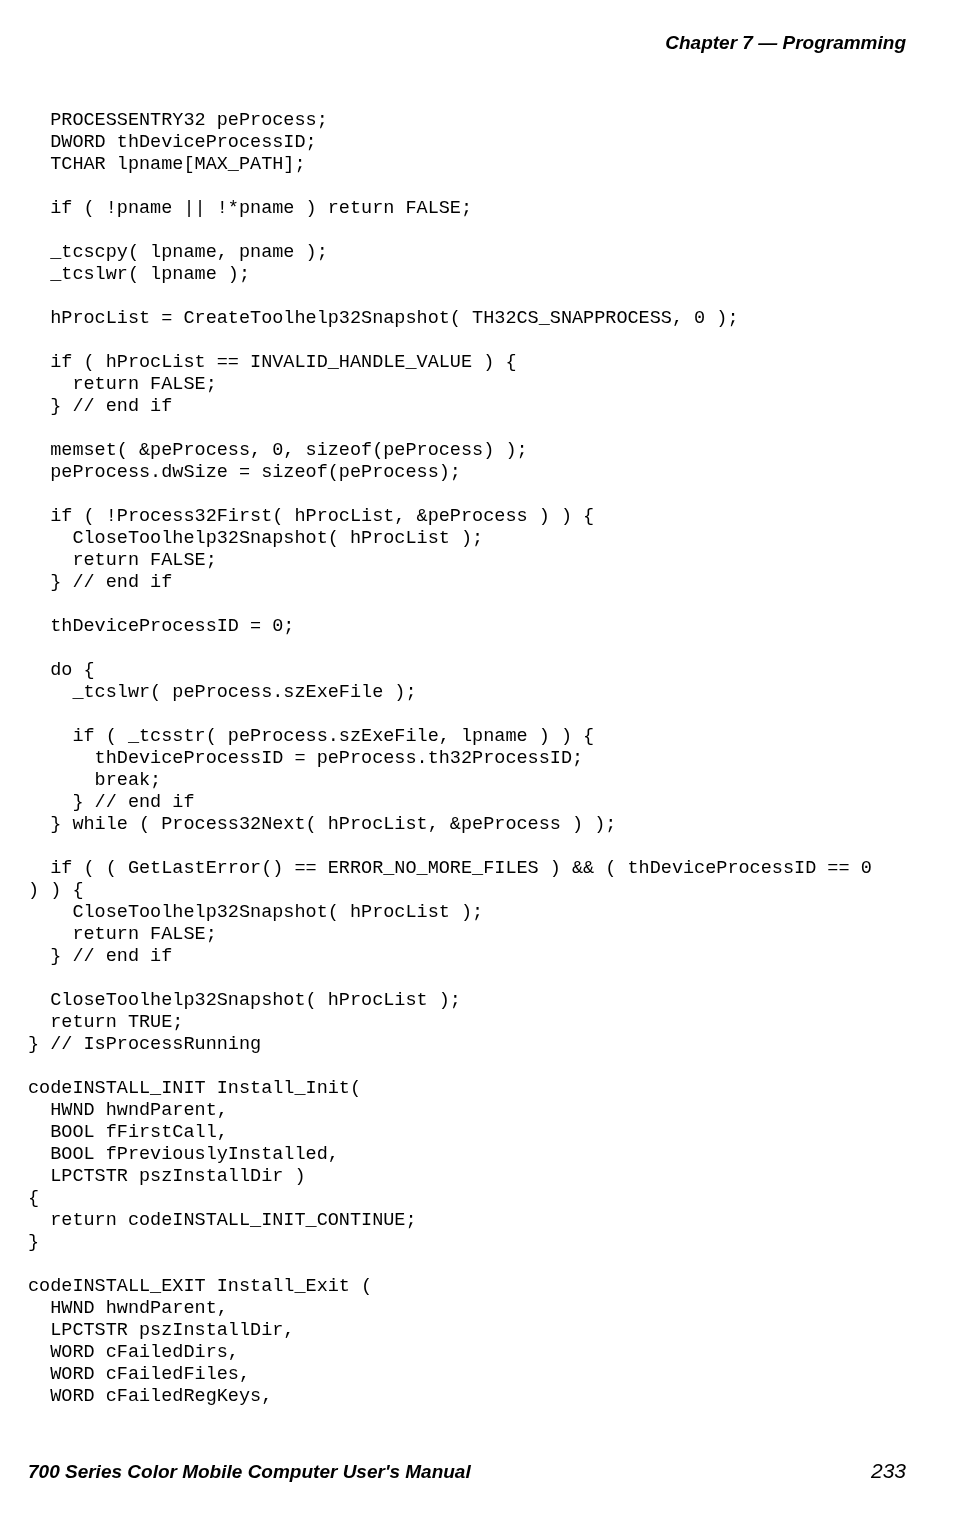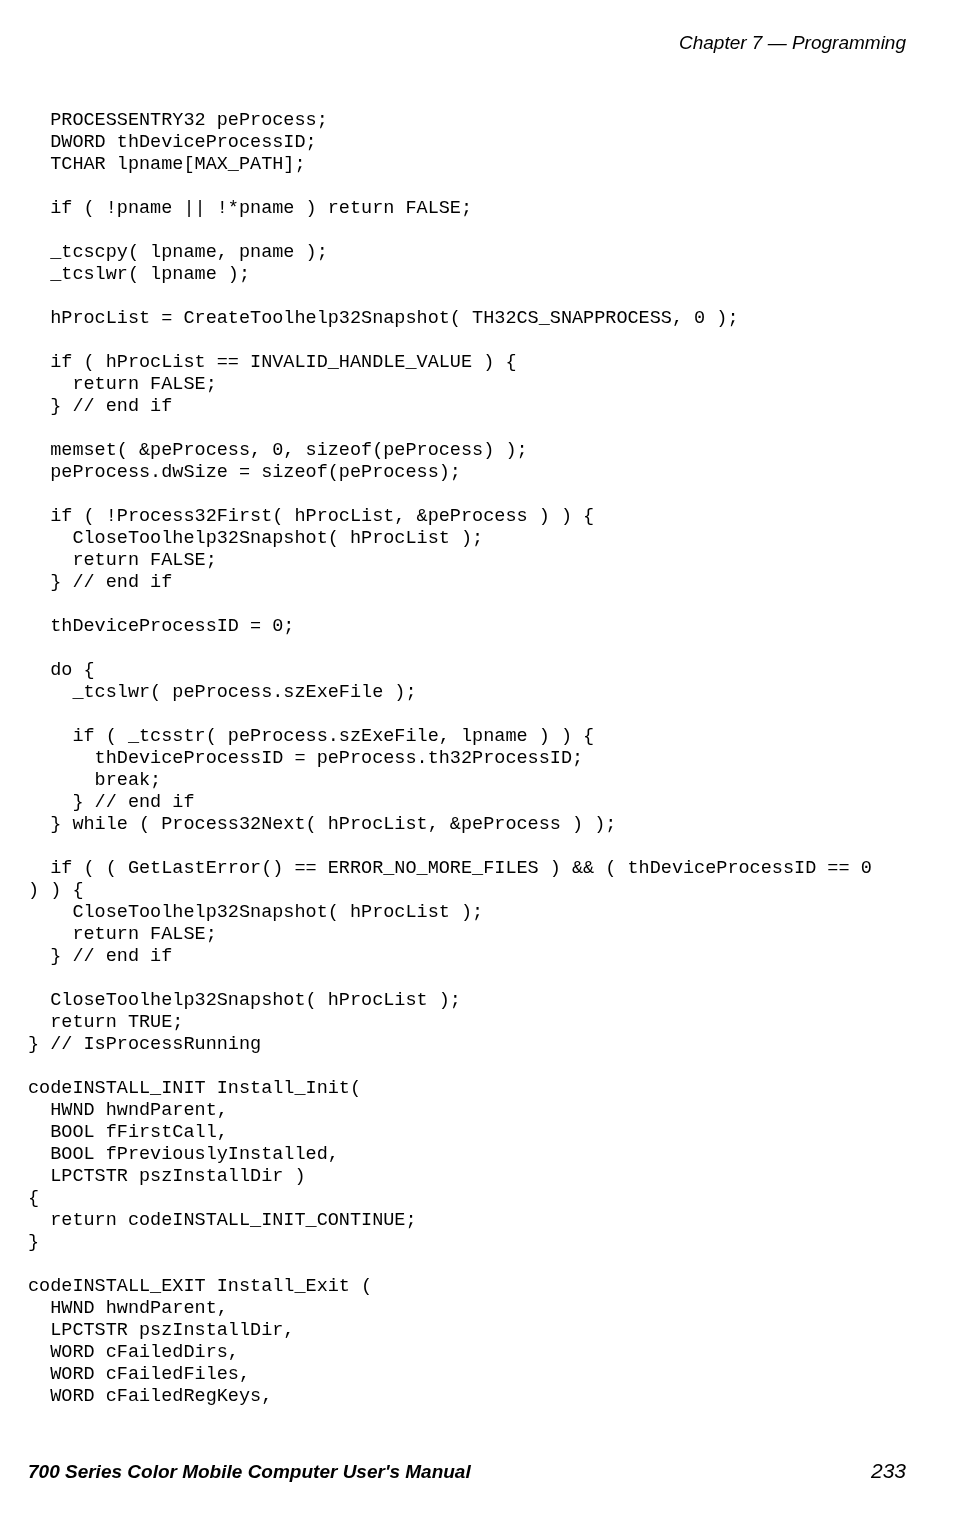--- a/index.html
+++ b/index.html
@@ -12,21 +12,21 @@
       width: 966px;
       height: 1519px;
       position: relative;
       font-family: Arial, Helvetica, sans-serif;
     }
     .header {
       position: absolute;
       top: 32px;
       right: 60px;
       font-family: Arial, Helvetica, sans-serif;
-      font-weight: normal;
+      font-weight: bold;
       font-style: italic;
       font-size: 19px;
       color: #000;
     }
     .code-block {
       position: absolute;
       top: 110px;
       left: 28px;
       right: 60px;
       font-family: "Courier New", Courier, monospace;

